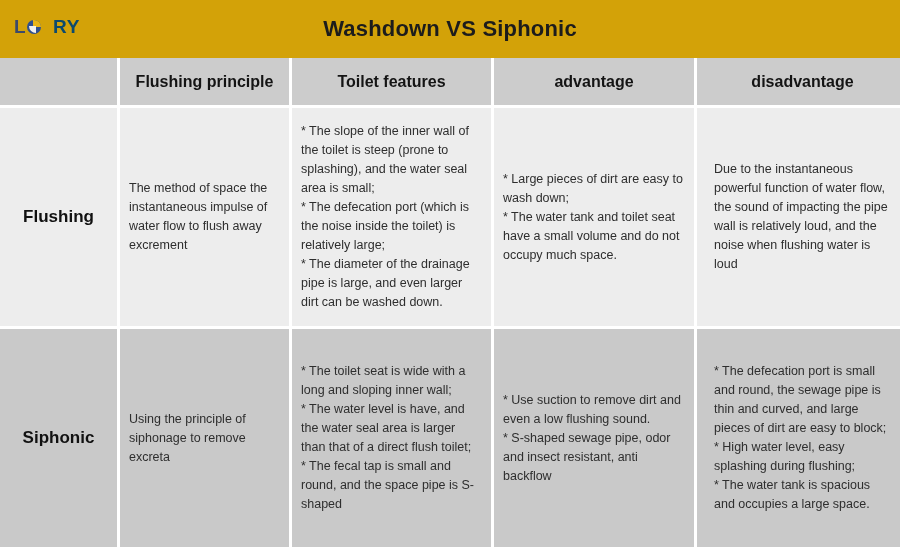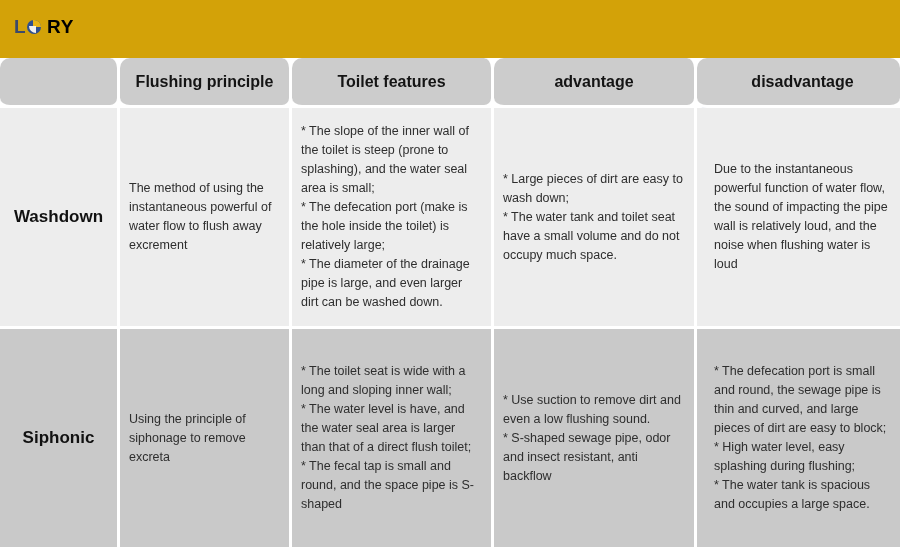--- a/index.html
+++ b/index.html
@@ -63,21 +63,21 @@
     background: #e8b417;
     border-top-right-radius: 8px;
   }
   .logo .o-mark .wedge2 {
     position: absolute;
     left: 2px; top: 7px;
     width: 7px; height: 7px;
     background: #f0f0f0;
     border-bottom-left-radius: 8px;
   }
-  .logo .rest { color: #000000; margin-left: 4px; text-align: right; }
+  .logo .rest { color: #0c4a6e; margin-left: 10px; text-align: right; }
 
   .topbar-title {
     width: 100%;
     text-align: center;
     font-size: 22px;
     font-weight: bold;
     color: #1c1c1c;
     letter-spacing: 0.2px;
   }
 
@@ -145,21 +145,20 @@
   }
   table.cmp td:last-child, table.cmp th:last-child { border-right: none; padding-left: 8px; }
 
   thead th {
     background: #cccccc;
     height: 47px;
     font-size: 16px;
     font-weight: bold;
     color: #141414;
     text-align: center;
-    border-radius: 10px;
   }
   thead th.blank { background: #cccccc; }
 
   td.rowlabel {
     text-align: center;
     font-size: 17px;
     font-weight: bold;
     color: #111111;
   }
   td.cell {
@@ -188,20 +187,21 @@
   <div class="topbar">
     <div class="logo">
       <span class="l-letter">L</span>
       <span class="o-mark">
         <span class="disc"></span>
         <span class="wedge1"></span>
         <span class="wedge2"></span>
       </span>
       <span class="rest">RY</span>
     </div>
+    <div class="topbar-title">Washdown VS Siphonic</div>
   </div>
 
   <div class="wm-layer">
     <div class="wm-text a">LORY</div>
     <div class="wm-text b">LORY</div>
     <div class="wm-ring r1"></div>
     <div class="wm-ring r2"></div>
     <div class="wm-blob b1"></div>
     <div class="wm-blob b2"></div>
     <div class="wm-bar s1"></div>
@@ -221,31 +221,31 @@
         <th class="blank"></th>
         <th>Flushing principle</th>
         <th>Toilet features</th>
         <th>advantage</th>
         <th>disadvantage</th>
       </tr>
     </thead>
     <tbody>
       <tr class="row-wash">
         <td class="rowlabel">
-          <div class="pad">Washdown</div>
-        </td>
-        <td class="cell">
-          <div class="pad lines">
-              <div>The method of using the instantaneous powerful of water flow to flush away excrement</div>
+          <div class="pad">Flushing</div>
+        </td>
+        <td class="cell">
+          <div class="pad lines">
+              <div>The method of space the instantaneous impulse of water flow to flush away excrement</div>
             </div>
         </td>
         <td class="cell">
           <div class="pad lines">
               <div>* The slope of the inner wall of the toilet is steep (prone to splashing), and the water seal area is small;</div>
-              <div>* The defecation port (make is the hole inside the toilet) is relatively large;</div>
+              <div>* The defecation port (which is the noise inside the toilet) is relatively large;</div>
               <div>* The diameter of the drainage pipe is large, and even larger dirt can be washed down.</div>
             </div>
         </td>
         <td class="cell">
           <div class="pad lines">
               <div>* Large pieces of dirt are easy to wash down;</div>
               <div>* The water tank and toilet seat have a small volume and do not occupy much space.</div>
             </div>
         </td>
         <td class="cell">

